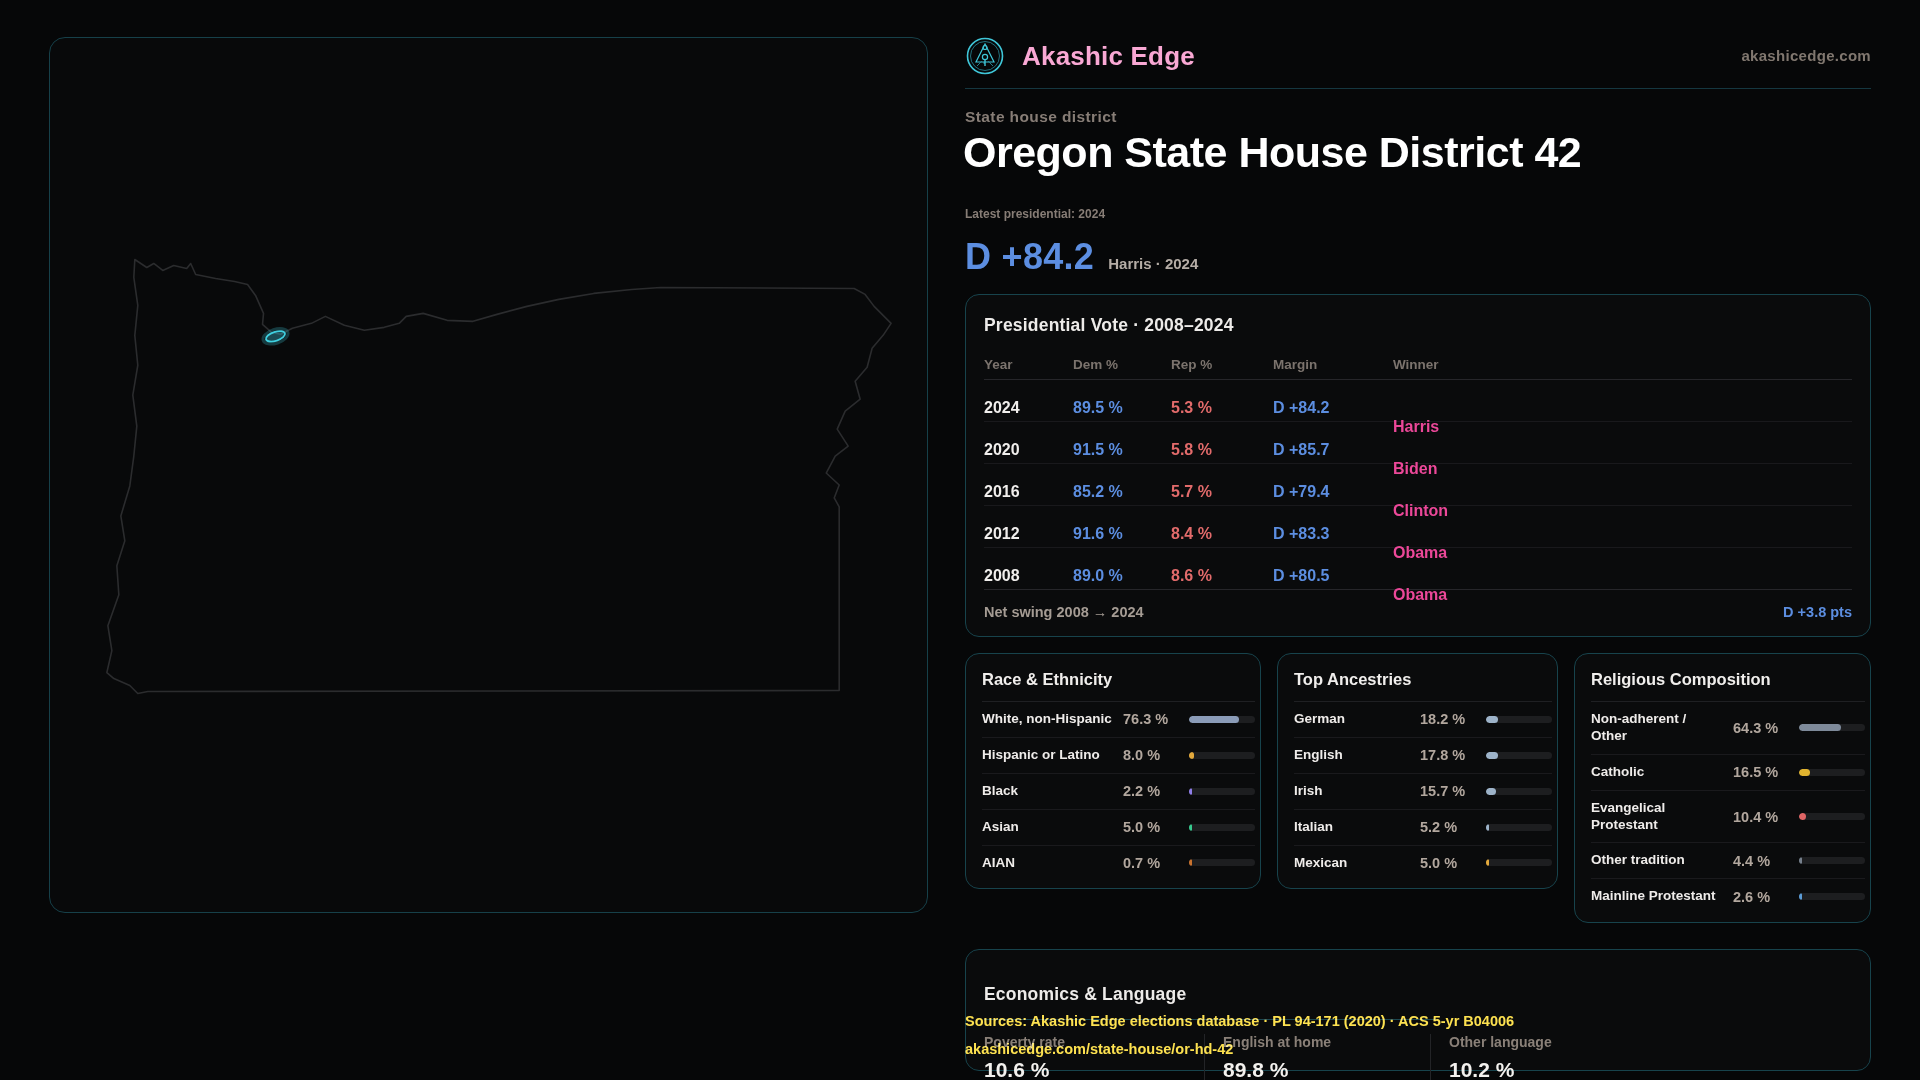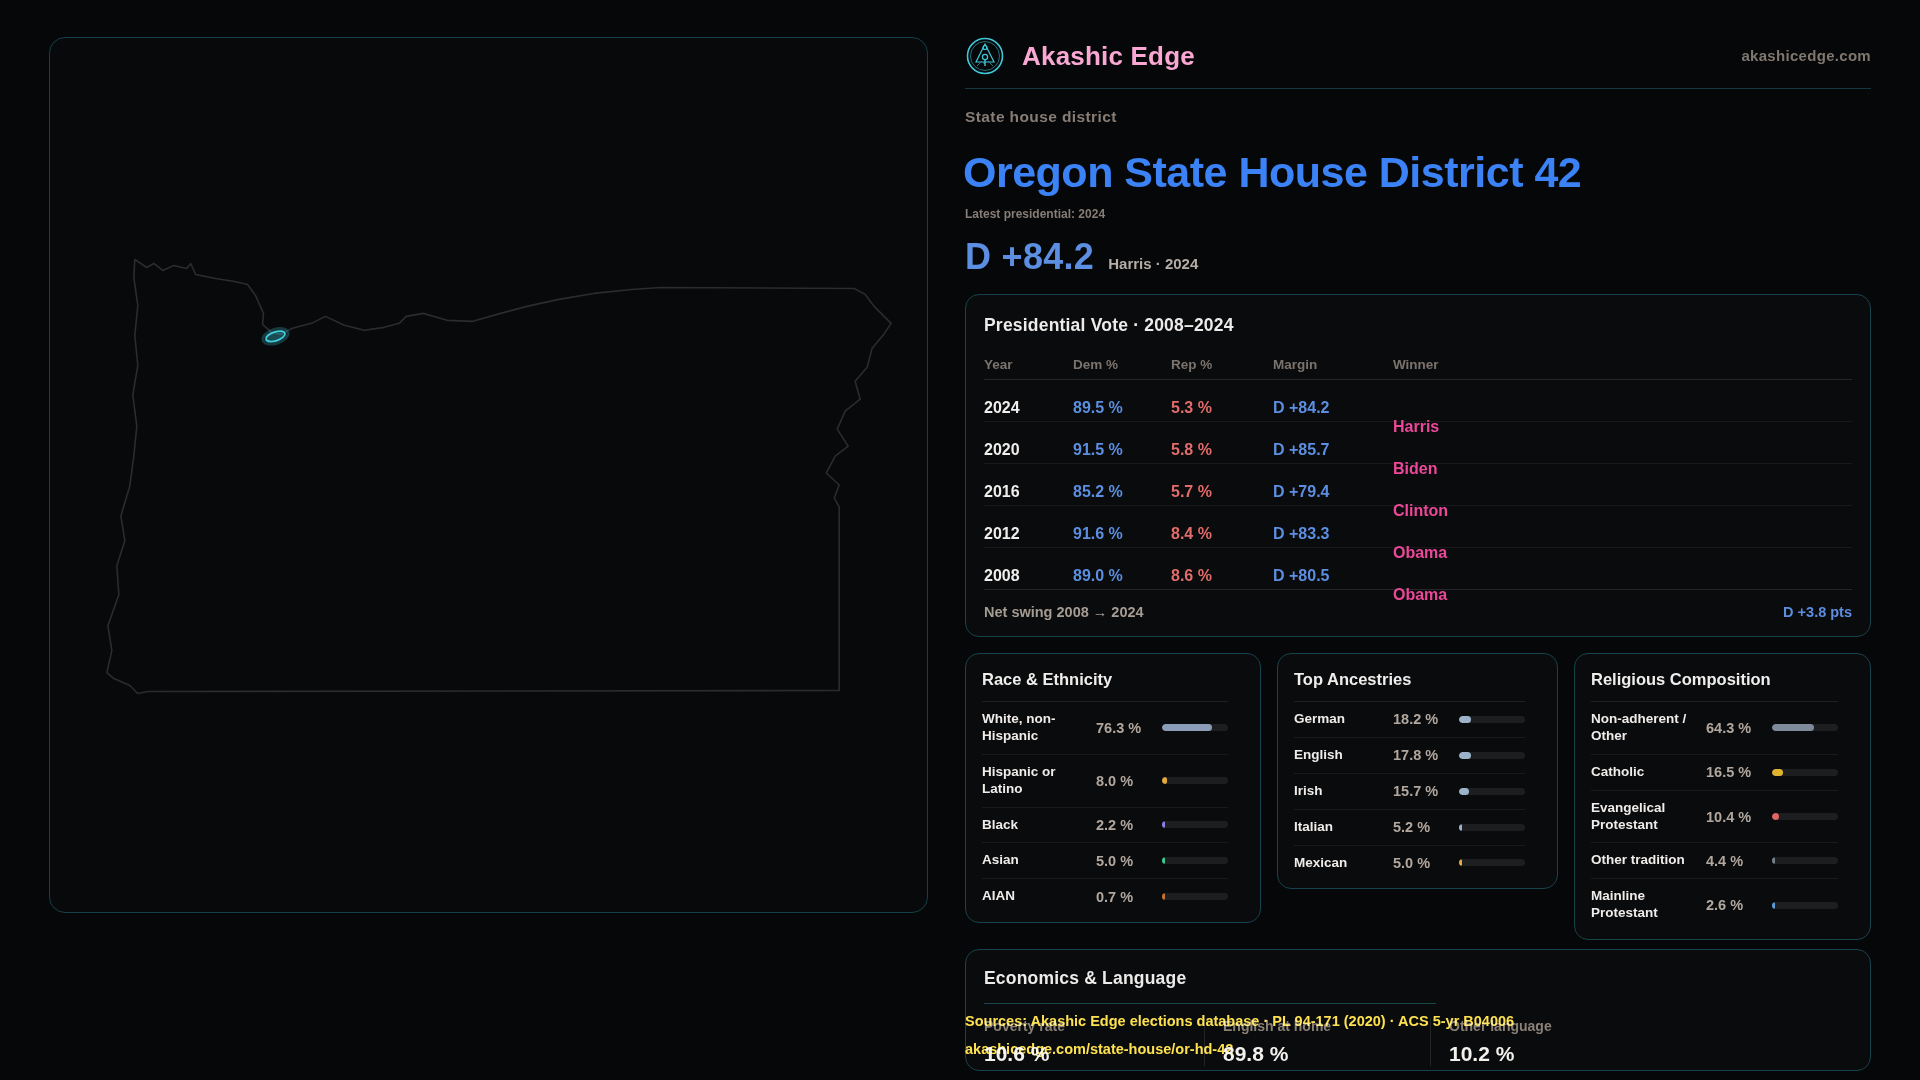--- a/index.html
+++ b/index.html
@@ -37,22 +37,22 @@
   .head-divider {
     position:absolute; left:965px; top:88px; width:906px; height:1px;
     background:#153740;
   }
 
   .kicker {
     position:absolute; left:965px; top:108px; font-size:15.5px; font-weight:700;
     color:#877d76; letter-spacing:.4px;
   }
   .page-title {
-    position:absolute; left:963px; top:148px; font-size:43px; font-weight:800;
-    color:#3b82f6; letter-spacing:-.5px;
+    position:absolute; left:963px; top:128px; font-size:43px; font-weight:800;
+    color:#ffffff; letter-spacing:-.5px;
   }
   .latest-label {
     position:absolute; left:965px; top:207px; font-size:12px; font-weight:700;
     color:#877d76;
   }
   .margin-row { position:absolute; left:965px; top:236px; display:flex; align-items:baseline; gap:14px; }
   .margin-big { font-size:36px; font-weight:800; color:#5c8ee1; letter-spacing:.3px; }
   .margin-ctx { font-size:15px; font-weight:600; color:#b5ada6; }
 
   
@@ -78,40 +78,40 @@
   .cell-margin { color:#5c8ee1; }
   .cell-winner { color:#ec4899;margin-top:38px; }
   .pres-foot {
     display:flex; justify-content:space-between; align-items:center;
     height:44px; border-top:1px solid #26262a; margin-top:-1px;
   }
   .foot-label { font-size:14.5px; font-weight:600; color:#a59c94; }
   .foot-value { font-size:14.5px; font-weight:800; color:#5c8ee1; }
 
   
-  .mini-card { padding:16px 32px 8px 16px; }
+  .mini-card { padding:16px 5px 8px 16px; }
   .mini-race { left:965px; top:653px; width:296px; }
   .mini-anc  { left:1277px; top:653px; width:281px; }
   .mini-rel  { left:1574px; top:653px; width:297px; }
   .mini-title { font-size:16.5px; font-weight:800; color:#f0eeec; padding-bottom:12px; border-bottom:1px solid #1f2023; }
   .stat-row {
     display:flex; align-items:center; gap:10px;
     padding:9px 0; border-bottom:1px solid #1a1a1d; min-height:32px;
   }
   .stat-row:last-child { border-bottom:0; }
   .stat-label { flex:1; font-size:13.5px; font-weight:800; color:#efecea; line-height:1.25; }
   .stat-value { width:56px; font-size:14.5px; font-weight:700; color:#b2a79e; }
   .stat-bartrack {
     width:66px; height:7px; background:#1d1e20; border-radius:4px; overflow:hidden;
     flex:none;
   }
   .stat-barfill { height:100%; border-radius:4px; min-width:3px; }
 
   
-  .econ-card { left:965px; top:949px; width:906px; height:122px; padding:18px 18px 0 18px; }
+  .econ-card { left:965px; top:949px; width:906px; height:122px; padding:34px 18px 0 18px; }
   .econ-divider { width:452px; height:1px; background:#1b4751; margin-top:14px; }
   .econ-stats { display:flex; margin-top:14px; }
   .econ-stat { padding-right:18px; }
   .econ-stat + .econ-stat { border-left:1px solid #232427; padding-left:18px; }
   .econ-s1 { width:245px; }
   .econ-s2 { width:220px; }
   .econ-s3 { width:226px; }
   .econ-s4 { width:215px; }
   .econ-label { font-size:14px; font-weight:600; color:#8a8078; }
   .econ-value { font-size:21px; font-weight:800; color:#f3f1ee; margin-top:8px; }

